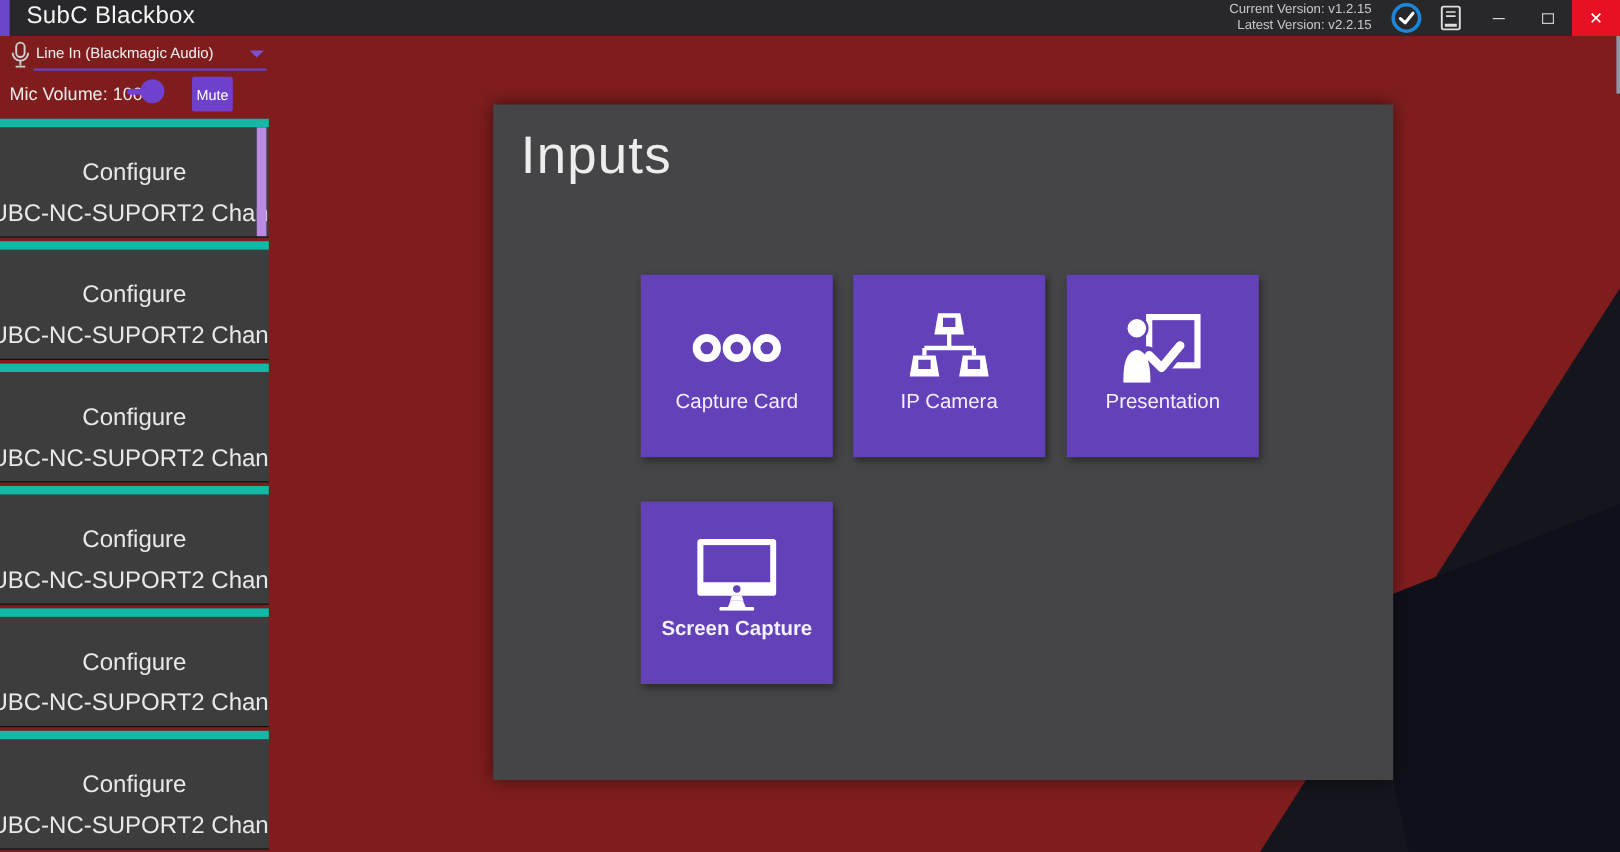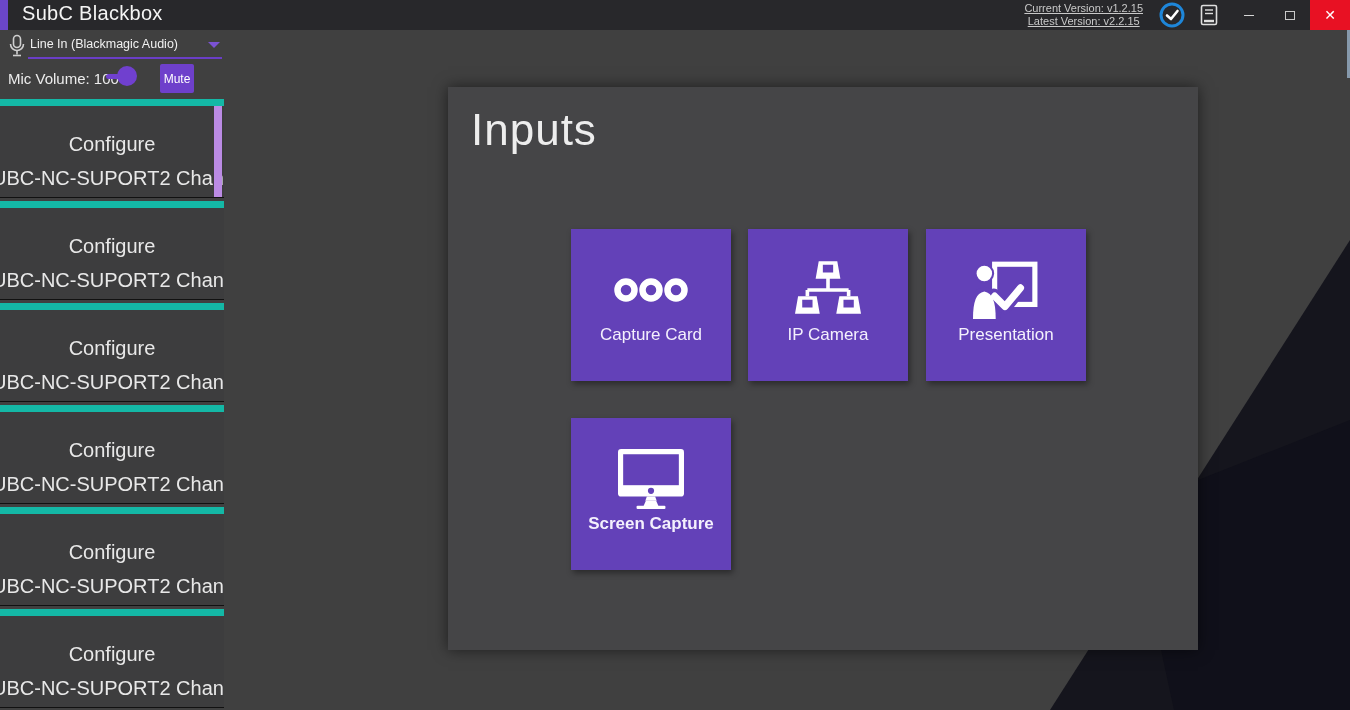--- a/index.html
+++ b/index.html
@@ -1,34 +1,34 @@
 <!DOCTYPE html>
 <html><head>
 <meta charset="utf-8">
 <style>
   * { margin:0; padding:0; box-sizing:border-box; }
   html,body { background:#000; }
   body { font-family:"Liberation Sans", sans-serif; }
   #app {
     position:relative; width:1350px; height:710px;
-    background:#404040; overflow:hidden;
+    background:#7f1d1d; overflow:hidden;
   }
   
   .bg-decor { position:absolute; inset:0; pointer-events:none; }
   .poly1 { position:absolute; left:1050px; top:240px; width:300px; height:470px;
     background:#15151d; clip-path:polygon(100% 0, 100% 100%, 0 100%); }
   .poly2 { position:absolute; left:1130px; top:420px; width:220px; height:290px;
     background:#10101a; clip-path:polygon(0 30%, 100% 0, 100% 100%, 20% 100%); }
 
   
   .titlebar { position:absolute; left:0; top:0; width:1350px; height:30px; background:#28282b; }
   .accent-corner { position:absolute; left:0; top:0; width:8px; height:30px; background:#6b46c8; }
   .app-title { position:absolute; left:22px; top:2px; font-size:20px; color:#f4f4f4; letter-spacing:.3px; }
-  .version-block { position:absolute; right:207px; top:2px; text-align:center; color:#c9c9c9;
-    font-size:11px; line-height:13px;text-decoration:underline; }
+  .version-block { position:absolute; right:207px; top:2px; text-align:right; color:#c9c9c9;
+    font-size:11px; line-height:13px; }
   .icon-btn { position:absolute; top:0; height:30px; display:flex; align-items:center; justify-content:center; }
   .check-wrap { left:1157px; width:30px; }
   .doc-wrap { left:1196px; width:26px; }
   .min-btn { left:1228px; width:42px; }
   .max-btn { left:1270px; width:40px; }
   .close-btn { left:1310px; width:40px; background:#e81123; color:#fff; font-size:14px; }
   .min-glyph { width:10px; height:1px; background:#d6d6d6; }
   .max-glyph { width:10px; height:9px; border:1px solid #c9c9c9; }
 
   
@@ -51,21 +51,21 @@
   .channel-item { position:absolute; left:0; width:224px; height:99px; background:#3d3d3e;
     border-top:7px solid #14b8a6; border-bottom:1px solid #111;
     overflow:hidden; cursor:pointer; }
   .channel-text { position:absolute; left:-8px; right:-8px; top:21px; text-align:center;
     color:#e8e8e8; font-size:20px; line-height:34px; white-space:nowrap; }
   .sel-indicator { display:none; position:absolute; right:2px; top:0; bottom:0; width:8px; background:#bb8be4; }
   .channel-item.selected .sel-indicator { display:block; }
 
   
   .main-panel { position:absolute; left:411px; top:87px; width:750px; height:563px;
-    background:#454547; box-shadow:0 0 14px rgba(0,0,0,.55);margin-left:37px; }
+    background:#454547; box-shadow:0 0 14px rgba(0,0,0,.55); }
   .main-title { position:absolute; left:23px; top:18px; font-size:44px; font-weight:300;
     color:#ededed; letter-spacing:1px; }
   .tiles { position:absolute; left:123px; top:142px; width:505px; }
   .tile { position:absolute; width:160px; height:152px; background:#6341b8;
     box-shadow:2px 3px 6px rgba(0,0,0,.4); cursor:pointer; }
   .tile-0 { left:0;     top:0; }
   .tile-1 { left:177px; top:0; }
   .tile-2 { left:355px; top:0; }
   .tile-3 { left:0;     top:189px;font-weight:bold; }
   .tile-icon { position:absolute; left:0; right:0; top:20px; height:82px;

